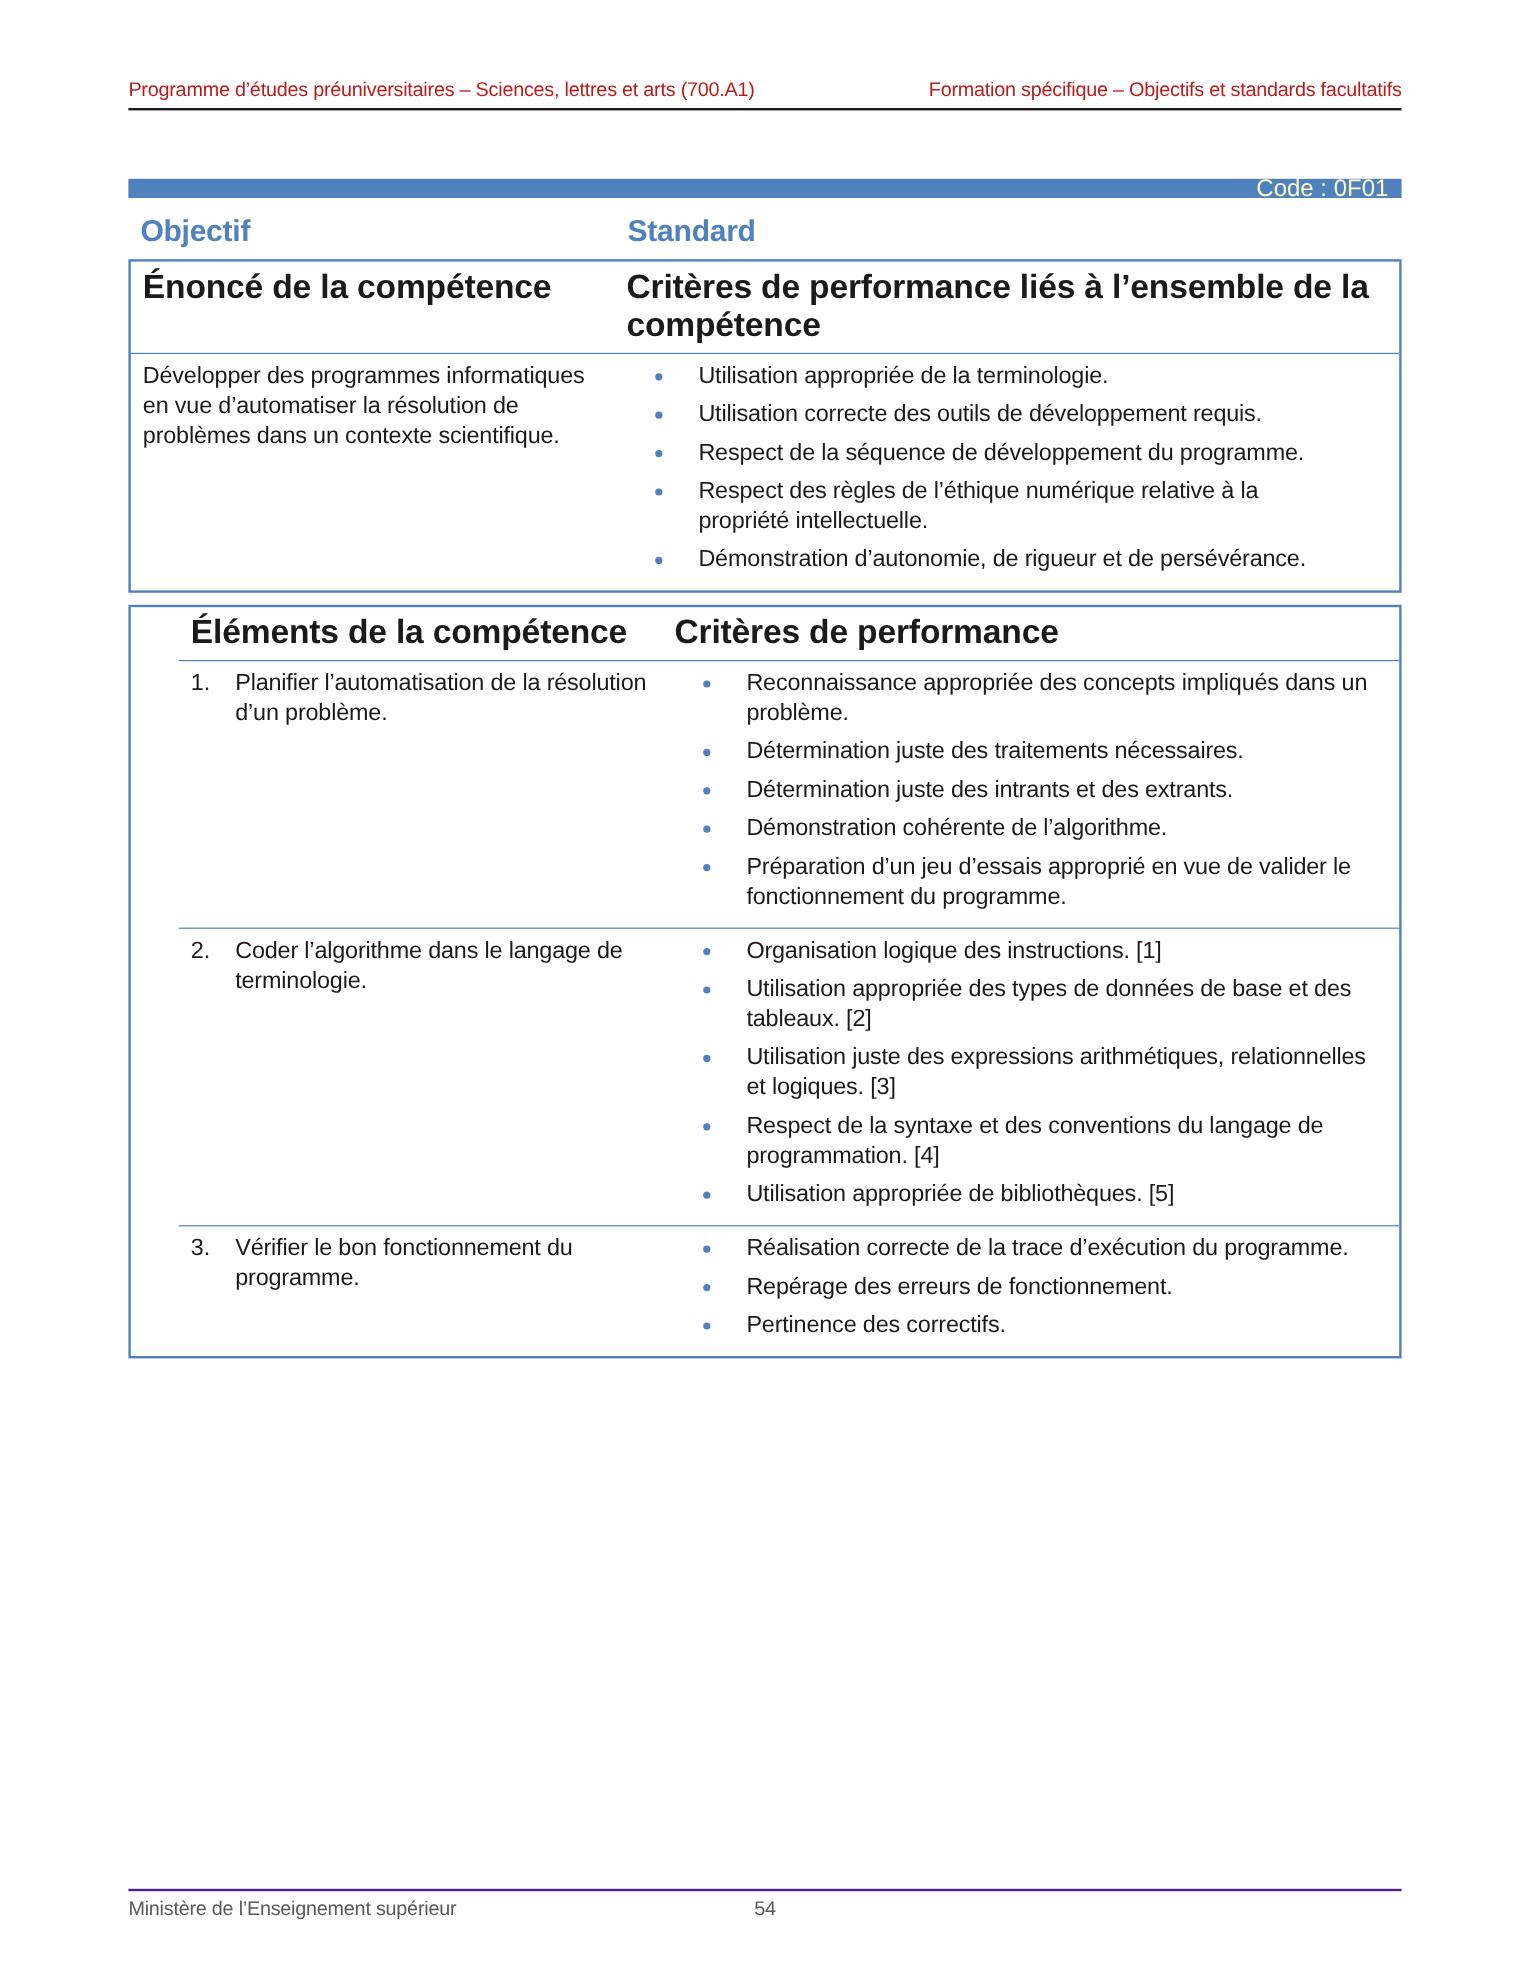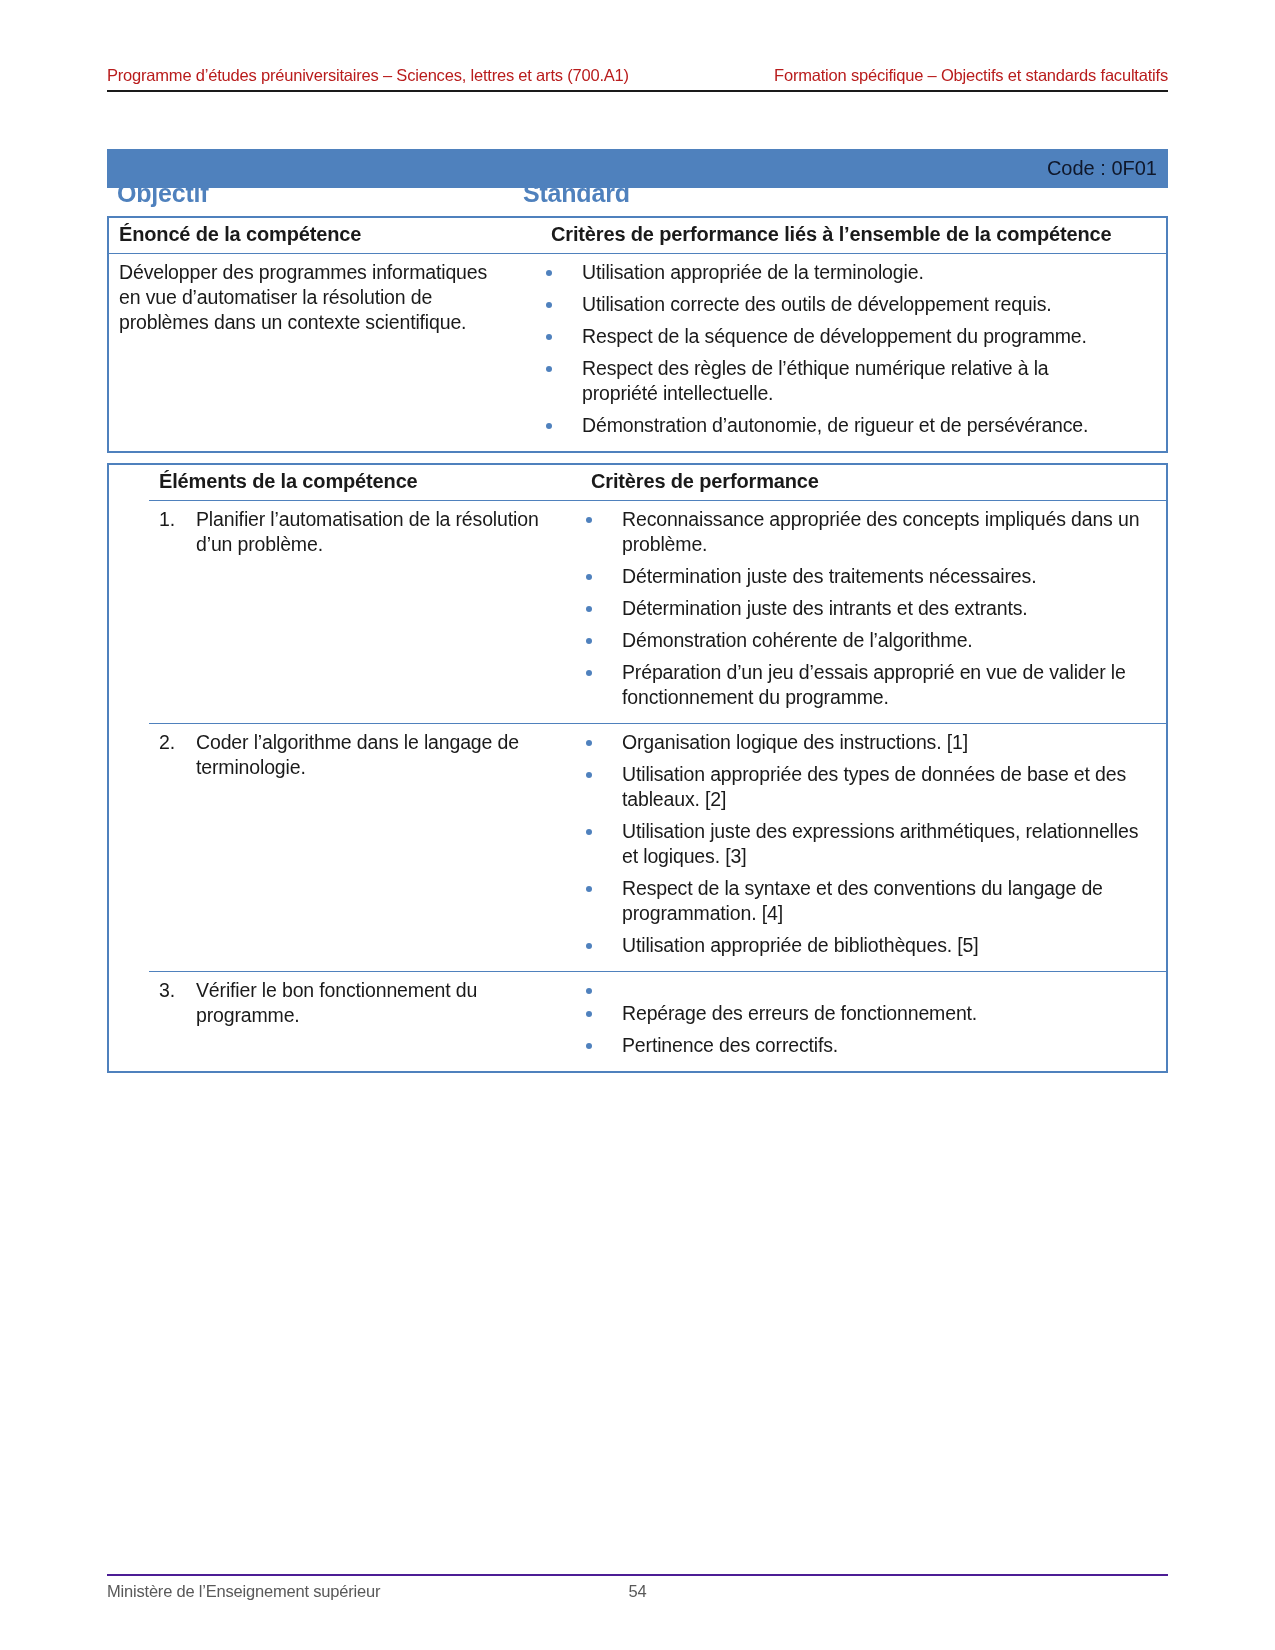--- a/index.html
+++ b/index.html
@@ -15,22 +15,22 @@
   .page-header {
     position:absolute; top:66px; left:107px; width:1061px;
     display:flex; justify-content:space-between;
     font-size:16.5px; letter-spacing:-0.2px; color:#b91c1c;
     padding-bottom:5px; border-bottom:2.2px solid #1a1a1a;
     box-sizing:border-box;
   }
 
   
   .code-bar {
-    position:absolute; top:149px; left:107px; width:1061px; height:39px;
-    background:#4F81BD; color:#0f172a;
+    position:absolute; top:149px; left:107px; width:1061px; height:16px;
+    background:#4F81BD; color:#fef9c3;
     display:flex; align-items:center; justify-content:flex-end;
     font-size:20px; padding-right:11px; box-sizing:border-box;
   }
 
   
   .col-heads {
     position:absolute; top:179px; left:107px; width:1061px;
     display:flex; color:#4F81BD; font-weight:bold; font-size:25px;
     letter-spacing:-0.2px;
   }
@@ -38,22 +38,22 @@
   .col-heads .standard-head { padding-left:8px; }
 
   
   .tables { position:absolute; top:216px; left:107px; width:1061px; }
   .tbl {
     border:2.5px solid #4F81BD; box-sizing:border-box;
     font-size:19.5px; letter-spacing:-0.15px; background:#fff;
   }
   .tbl + .tbl { margin-top:10px;padding-left:40px; }
   .tbl-head {
-    display:flex; font-weight:bold; font-size:20px; color:#1a1a1a;
-    border-bottom:1.5px solid #4F81BD; padding:5px 0 7px;gap:29px;
+    display:flex; font-weight:bold; font-size:28px; color:#1a1a1a;
+    border-bottom:1.5px solid #4F81BD; padding:5px 0 7px;
   }
   .cell-l { width:405px; flex:0 0 405px; padding-left:10px; box-sizing:border-box; }
   .cell-r { flex:1 1 auto; padding-left:8px; padding-right:8px; box-sizing:border-box; }
 
   .tbl-body, .row { display:flex; padding:6px 0 13px; }
   .row + .row { border-top:1.5px solid #4F81BD; }
 
   .enonce, .itext { white-space:pre-line; line-height:25px; }
   .item { display:flex; }
   .num { width:37px; flex:0 0 37px; line-height:25px; }
@@ -204,20 +204,21 @@
 
       <div class="row">
         <div class="cell-l item">
           <span class="num">3.</span>
           <span class="itext">Vérifier le bon fonctionnement du
 programme.</span>
         </div>
         <div class="cell-r">
           <div class="crit">
               <span class="dot"></span>
+              <span class="ct">Réalisation correcte de la trace d’exécution du programme.</span>
             </div>
           <div class="crit">
               <span class="dot"></span>
               <span class="ct">Repérage des erreurs de fonctionnement.</span>
             </div>
           <div class="crit">
               <span class="dot"></span>
               <span class="ct">Pertinence des correctifs.</span>
             </div>
         </div>

